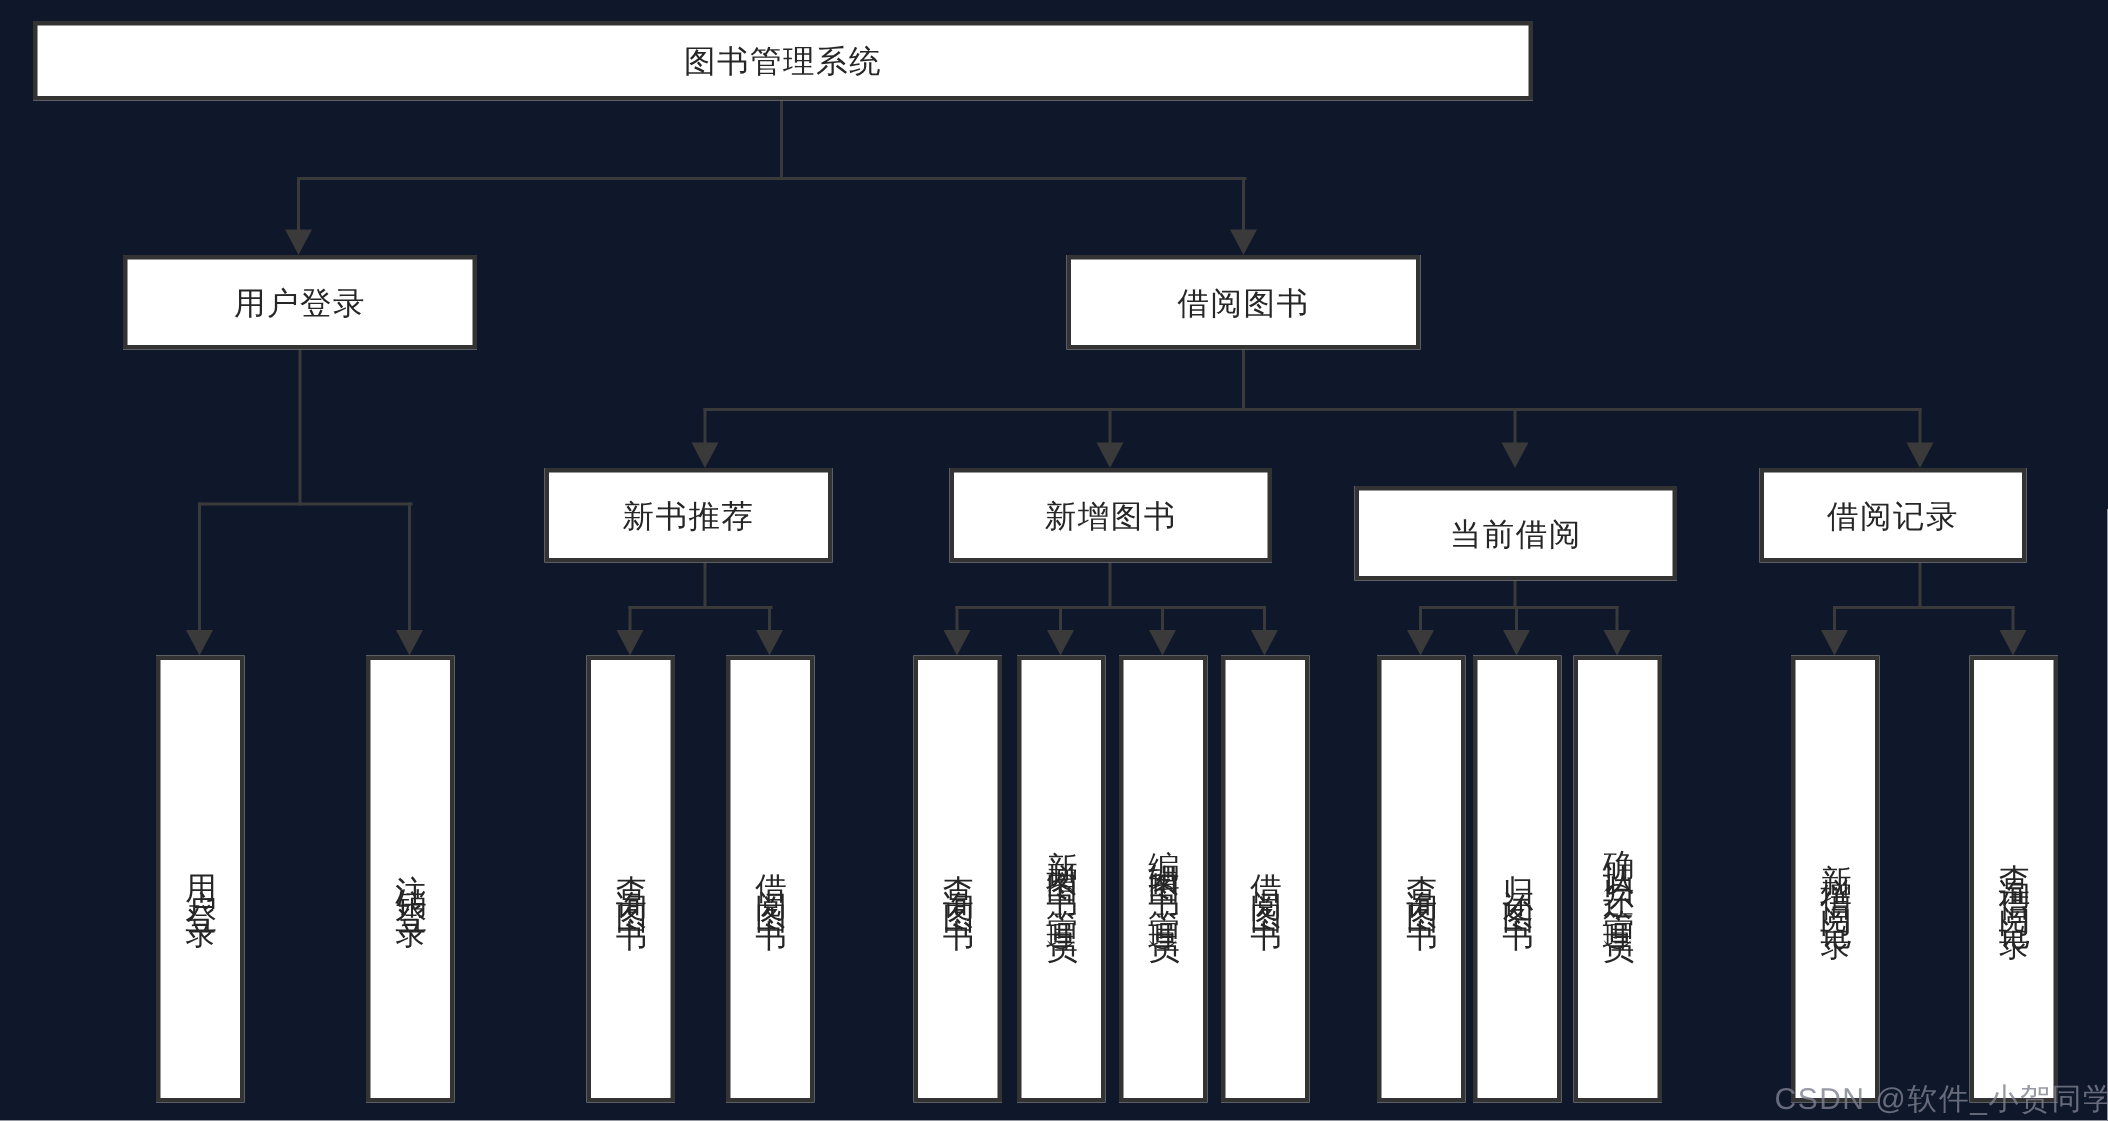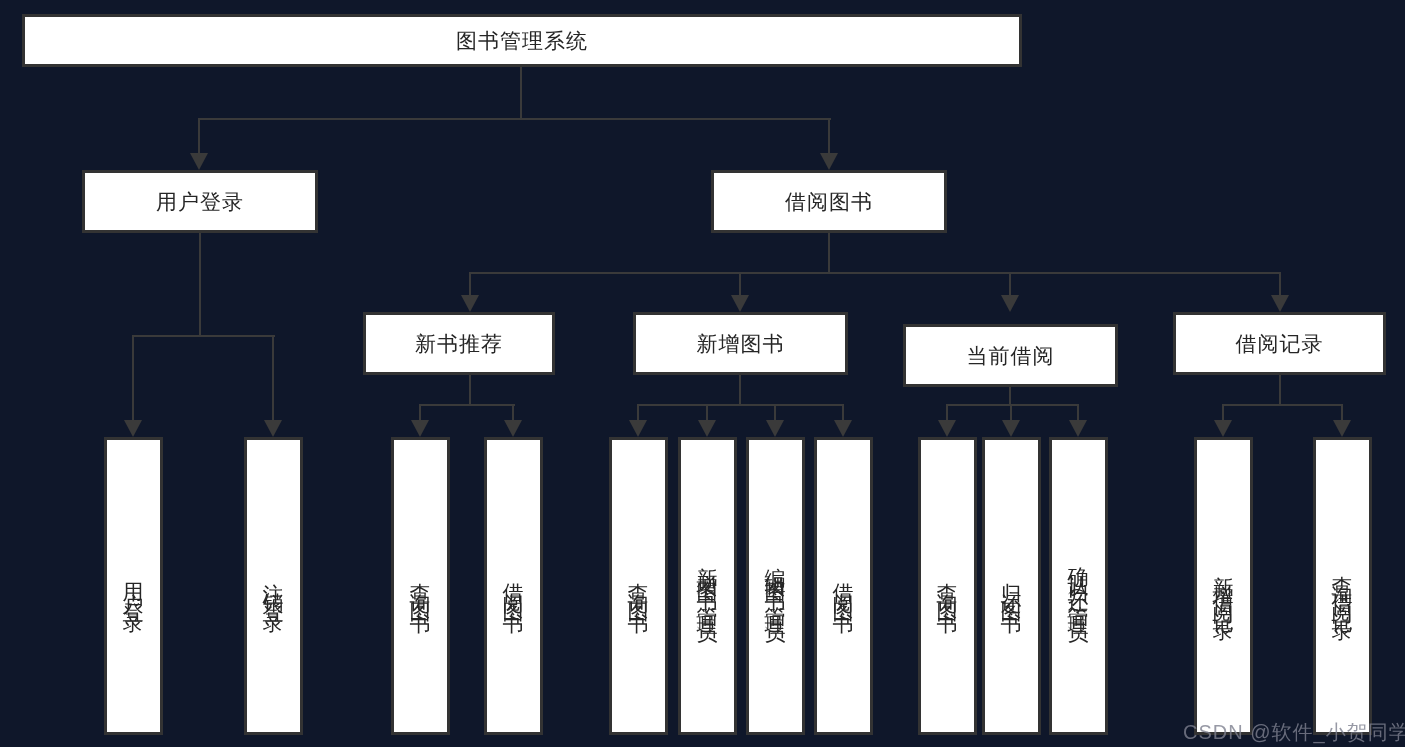--- a/index.html
+++ b/index.html
@@ -56,21 +56,21 @@
 <div id="canvas">
 
   <div class="box" style="left:22px;top:14px;width:1000px;height:53px">图书管理系统</div>
 
   <div class="box" style="left:82px;top:170px;width:236px;height:63px">用户登录</div>
   <div class="box" style="left:711px;top:170px;width:236px;height:63px">借阅图书</div>
 
   <div class="box" style="left:363px;top:312px;width:192px;height:63px">新书推荐</div>
   <div class="box" style="left:633px;top:312px;width:215px;height:63px">新增图书</div>
   <div class="box" style="left:903px;top:324px;width:215px;height:63px">当前借阅</div>
-  <div class="box" style="left:1173px;top:312px;width:213px;height:63px">借阅记录</div>
+  <div class="box" style="left:1173px;top:312px;width:178px;height:63px">借阅记录</div>
 
   <div class="box vbox" style="left:104px;top:437px;width:59px;height:298px">用户登录</div>
   <div class="box vbox" style="left:244px;top:437px;width:59px;height:298px">注销登录</div>
 
   <div class="box vbox" style="left:391px;top:437px;width:59px;height:298px">查询图书</div>
   <div class="box vbox" style="left:484px;top:437px;width:59px;height:298px">借阅图书</div>
 
   <div class="box vbox" style="left:609px;top:437px;width:59px;height:298px">查询图书</div>
   <div class="box vbox s9" style="left:678px;top:437px;width:59px;height:298px">新增图书（管理员）</div>
   <div class="box vbox s9" style="left:746px;top:437px;width:59px;height:298px">编辑图书（管理员）</div>

